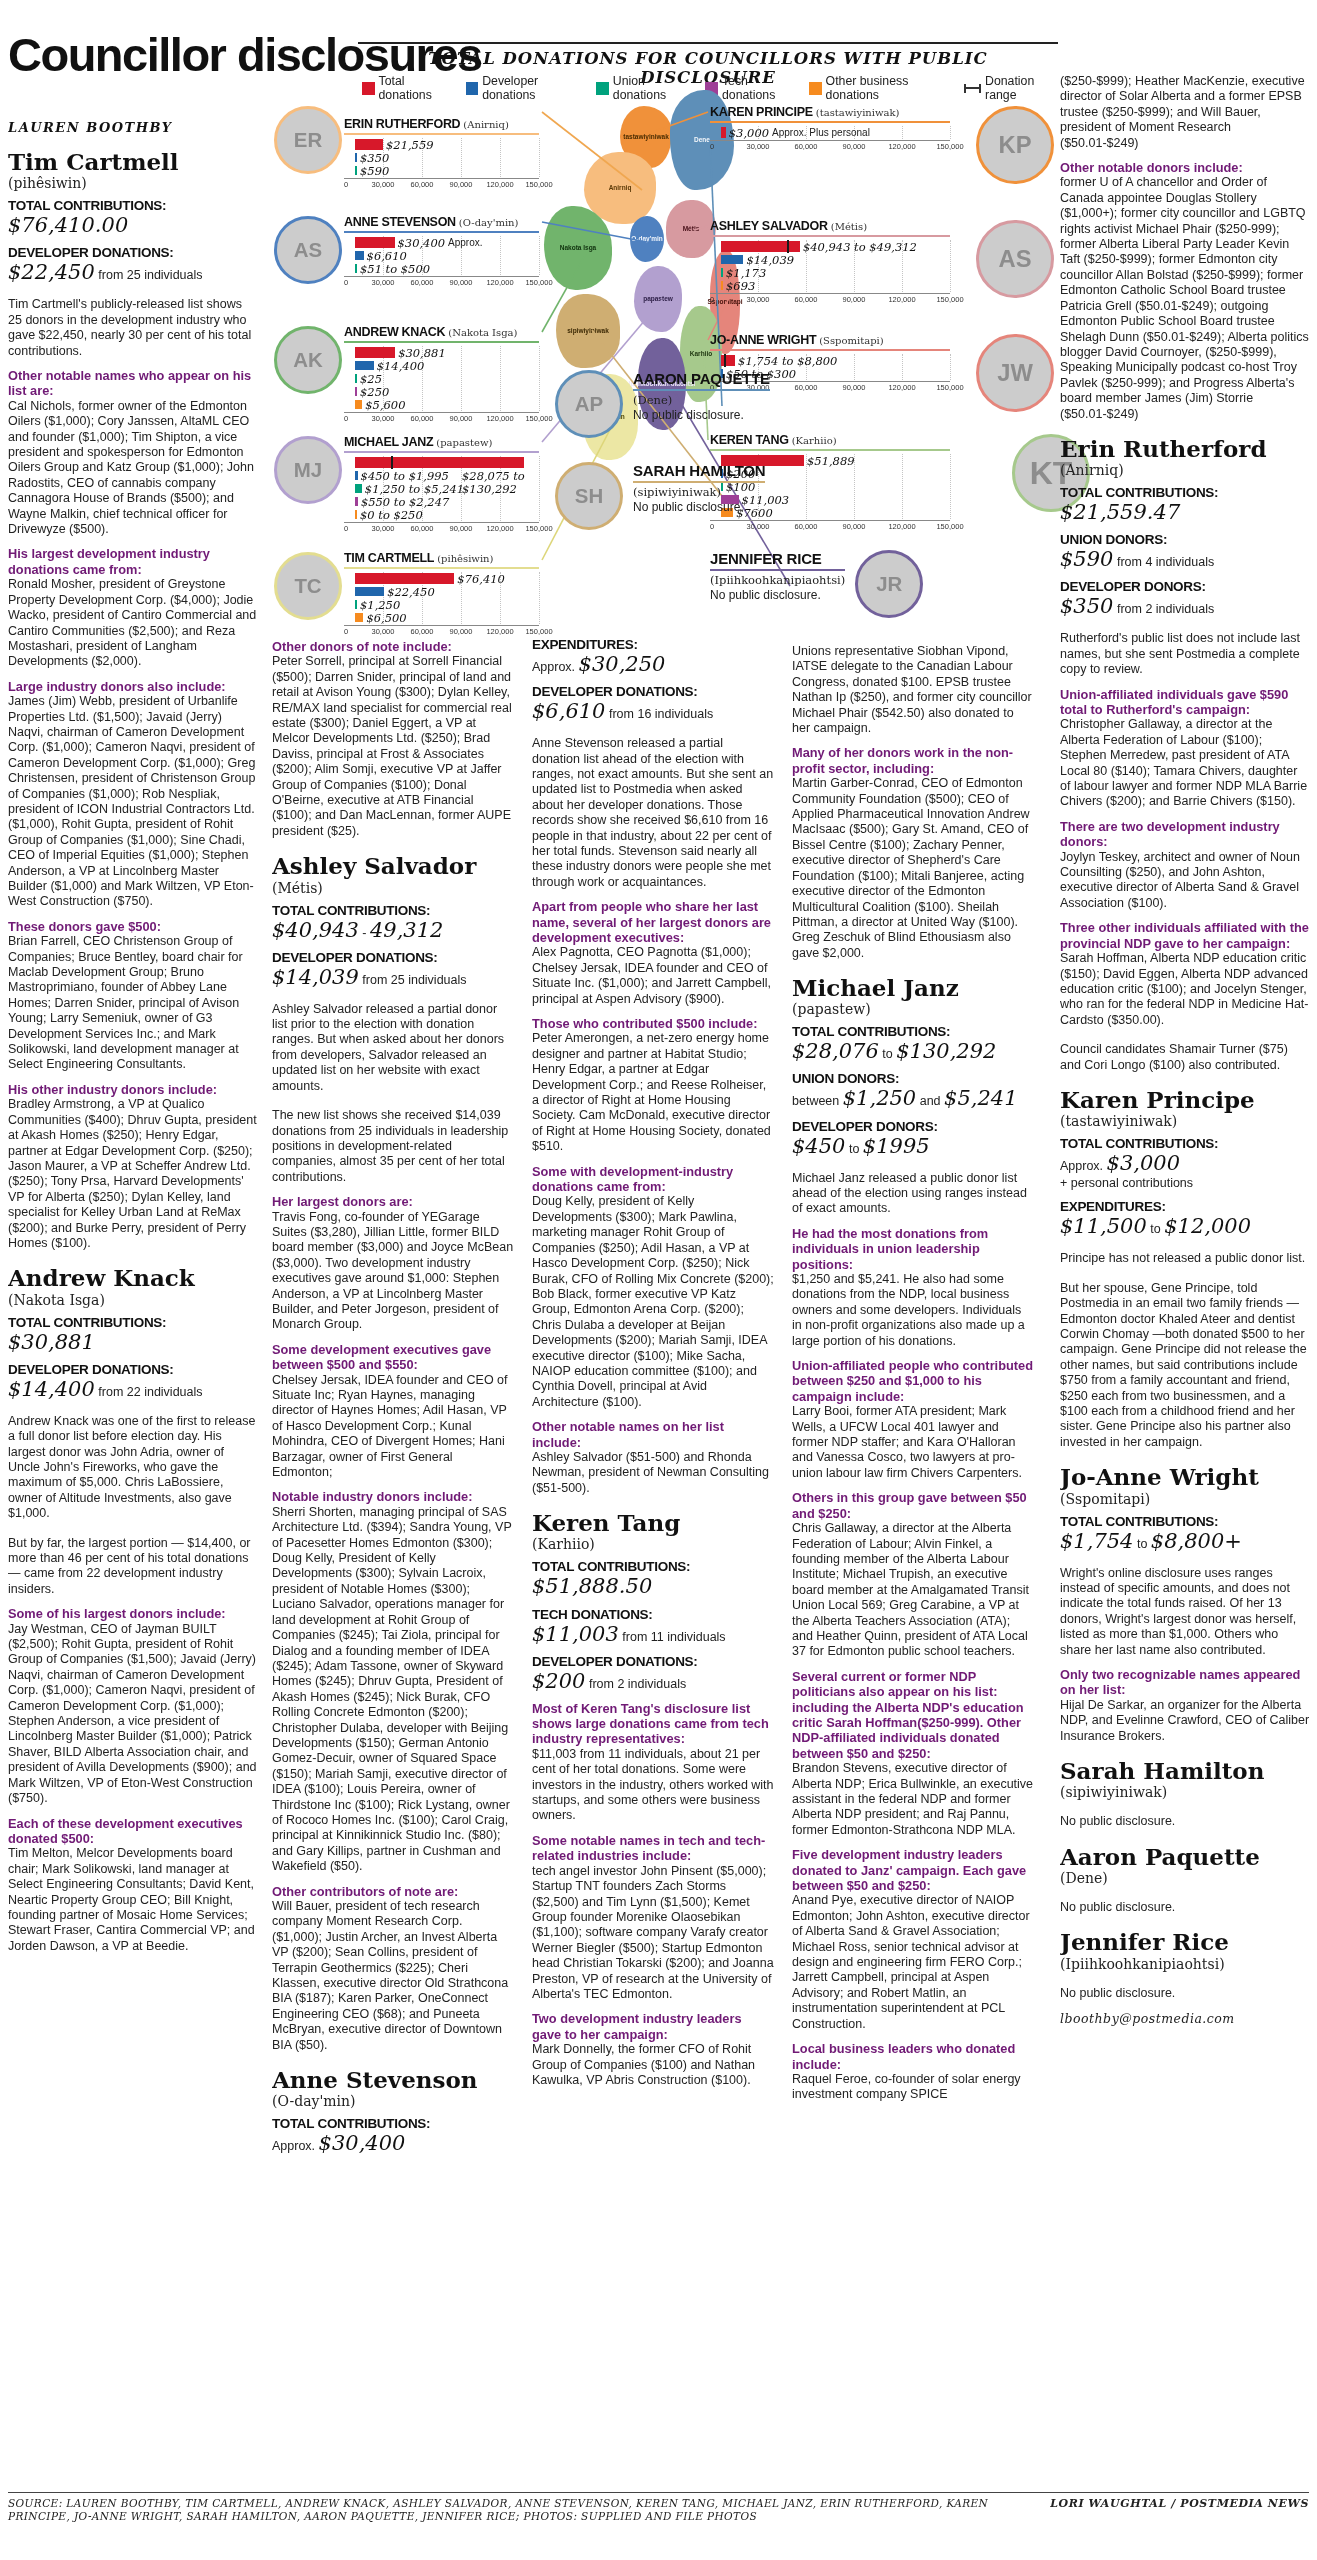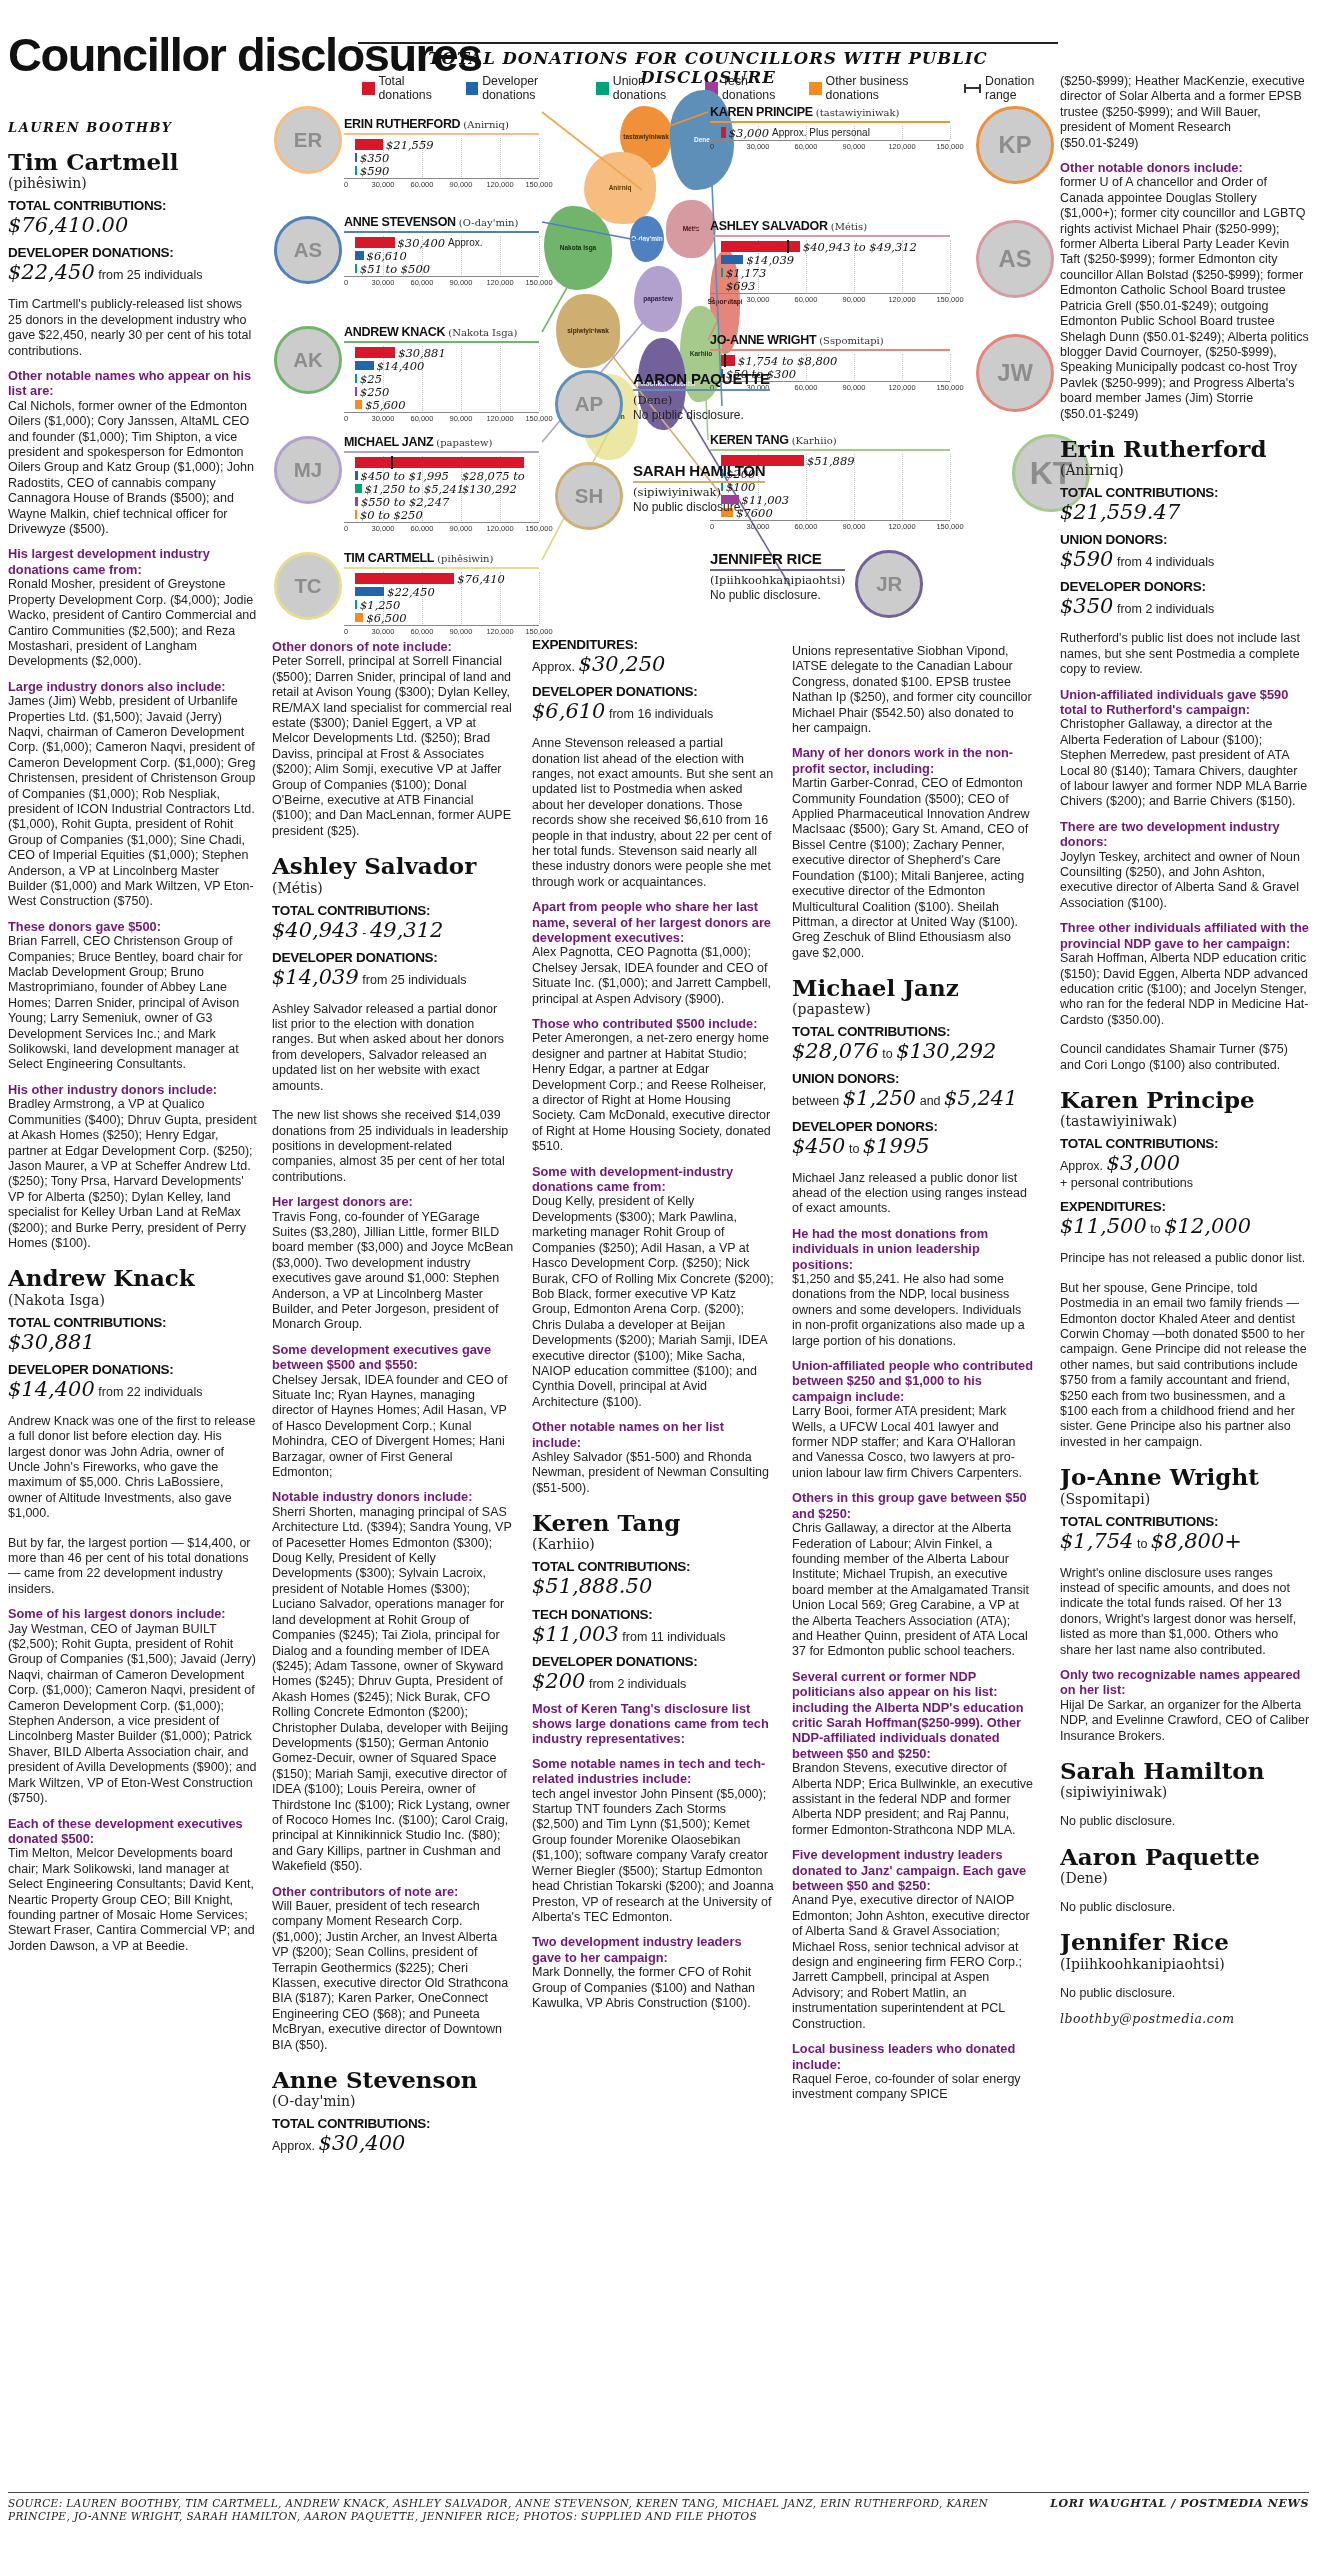--- a/index.html
+++ b/index.html
@@ -600,20 +600,21 @@
     </div>
     <div class="stat">
       <div class="slabel">TECH DONATIONS:</div>
       <div class="sline"><span class="sval">$11,003</span><span class="stxt"> from 11 individuals</span></div>
     </div>
     <div class="stat">
       <div class="slabel">DEVELOPER DONATIONS:</div>
       <div class="sline"><span class="sval">$200</span><span class="stxt"> from 2 individuals</span></div>
     </div>
     <div class="lead">Most of Keren Tang's disclosure list shows large donations came from tech industry representatives:</div>
+    <div class="ptxt">$11,003 from 11 individuals, about 21 per cent of her total donations. Some were investors in the industry, others worked with startups, and some others were business owners.</div>
     <div class="lead">Some notable names in tech and tech-related industries include:</div>
     <div class="ptxt">tech angel investor John Pinsent ($5,000); Startup TNT founders Zach Storms ($2,500) and Tim Lynn ($1,500); Kemet Group founder Morenike Olaosebikan ($1,100); software company Varafy creator Werner Biegler ($500); Startup Edmonton head Christian Tokarski ($200); and Joanna Preston, VP of research at the University of Alberta's TEC Edmonton.</div>
     <div class="lead">Two development industry leaders gave to her campaign:</div>
     <div class="ptxt">Mark Donnelly, the former CFO of Rohit Group of Companies ($100) and Nathan Kawulka, VP Abris Construction ($100).</div>
   </div>
 <div class="col" id="col4">
     <p class="plain">Unions representative Siobhan Vipond, IATSE delegate to the Canadian Labour Congress, donated $100. EPSB trustee Nathan Ip ($250), and former city councillor Michael Phair ($542.50) also donated to her campaign.</p>
     <div class="lead">Many of her donors work in the non-profit sector, including:</div>
     <div class="ptxt">Martin Garber-Conrad, CEO of Edmonton Community Foundation ($500); CEO of Applied Pharmaceutical Innovation Andrew MacIsaac ($500); Gary St. Amand, CEO of Bissel Centre ($100); Zachary Penner, executive director of Shepherd's Care Foundation ($100); Mitali Banjeree, acting executive director of the Edmonton Multicultural Coalition ($100). Sheilah Pittman, a director at United Way ($100). Greg Zeschuk of Blind Ethousiasm also gave $2,000.</div>
     <h2 class="cname">Michael Janz</h2>

